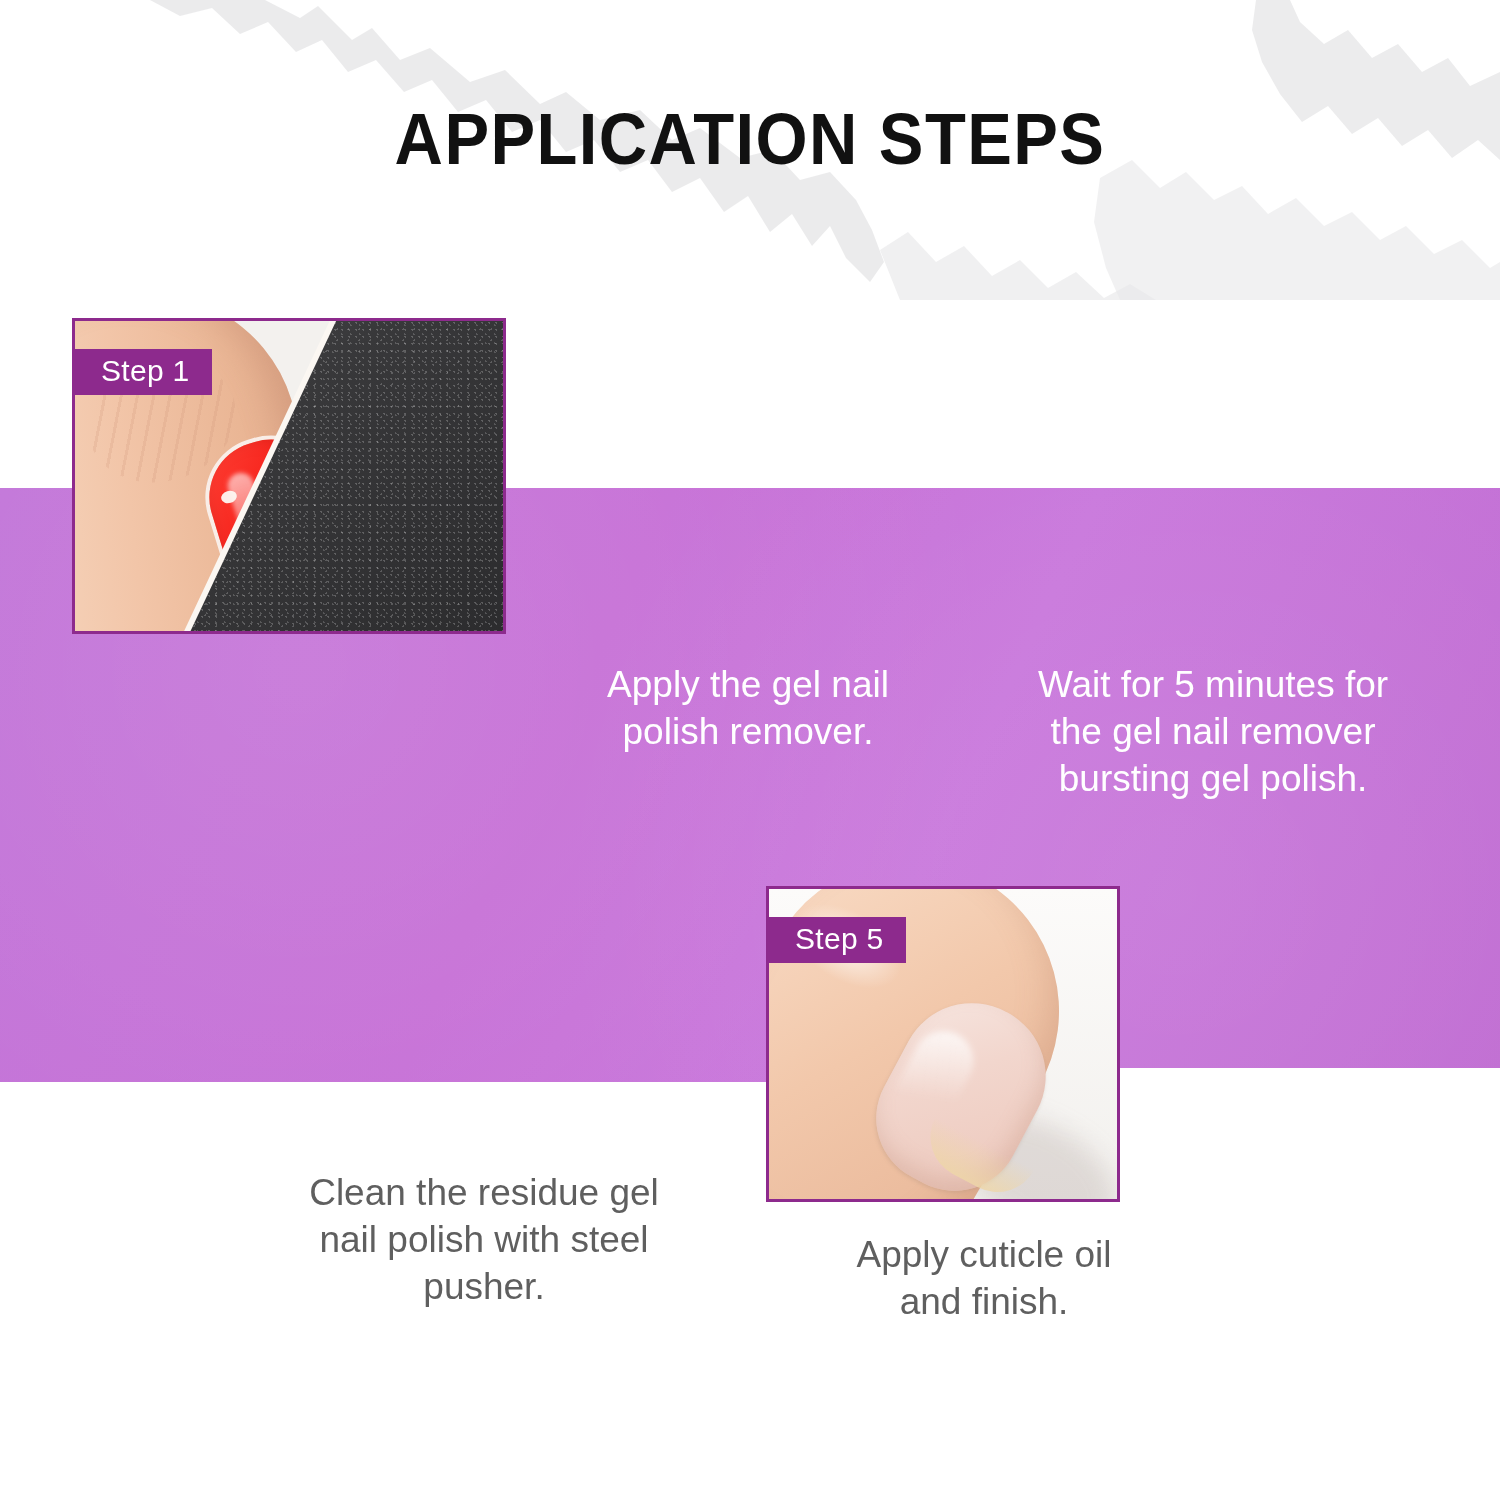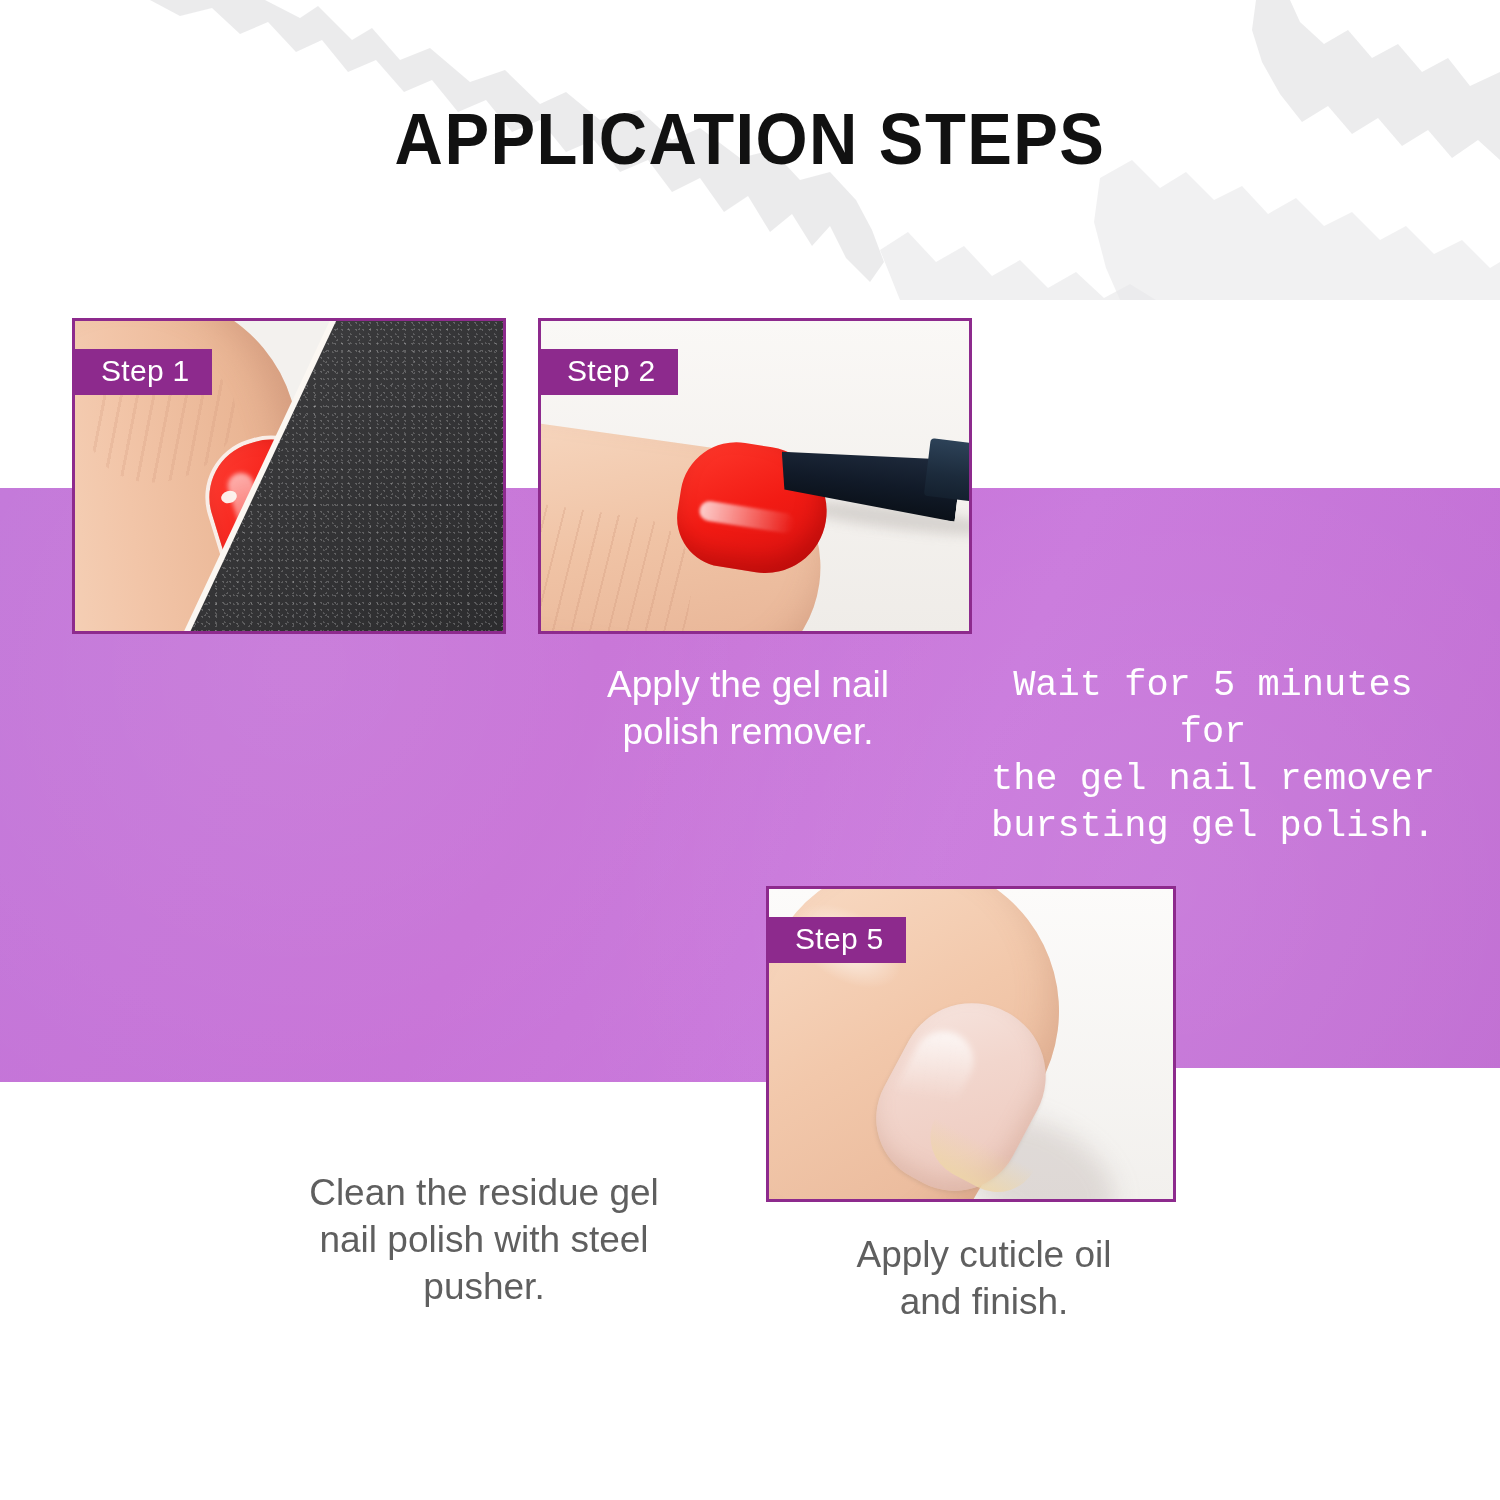--- a/index.html
+++ b/index.html
@@ -386,46 +386,32 @@
       <div class="s1-knuckle"></div>
       <div class="s1-nail"></div>
       <div class="s1-nail-shine"></div>
       <div class="s1-nail-dot"></div>
       <div class="s1-file-edge"></div>
       <div class="s1-file"></div>
     </div>
     <div class="badge">Step 1</div>
   </div>
 
-  <div class="card" style="left:538px; top:318px; width:434px; height:316px;">
-    <div class="photo">
-      <div class="s2-bg"></div>
-      <div class="s2-finger"></div>
-      <div class="s2-finger-lines"></div>
-      <div class="s2-brush-shadow"></div>
-      <div class="s2-nail"></div>
-      <div class="s2-nail-gloss"></div>
-      <div class="s2-brush"></div>
-      <div class="s2-brush-tip"></div>
-
-    </div>
-    <div class="badge">Step 2</div>
-  </div>
   <div class="caption on-purple" style="left:520px; top:662px; width:456px;">Apply the gel nail
 polish remover.</div>
 
-  <div class="caption on-purple" style="left:985px; top:662px; width:456px;font-family:Liberation Mono, monospace;">Wait for 5 minutes for
+  <div class="caption on-purple" style="left:985px; top:662px; width:456px;">Wait for 5 minutes for
 the gel nail remover
 bursting gel polish.</div>
 
   <div class="caption on-white" style="left:256px; top:1170px; width:456px;">Clean the residue gel
 nail polish with steel
 pusher.</div>
 
-  <div class="card" style="left:766px; top:886px; width:410px; height:316px;">
+  <div class="card" style="left:766px; top:886px; width:354px; height:316px;">
     <div class="photo">
       <div class="s5-bg"></div>
       <div class="s5-shadow"></div>
       <div class="s5-finger"></div>
       <div class="s5-shine"></div>
       <div class="s5-nail"></div>
       <div class="s5-lunula"></div>
       <div class="s5-tip"></div>
     </div>
     <div class="badge">Step 5</div>

